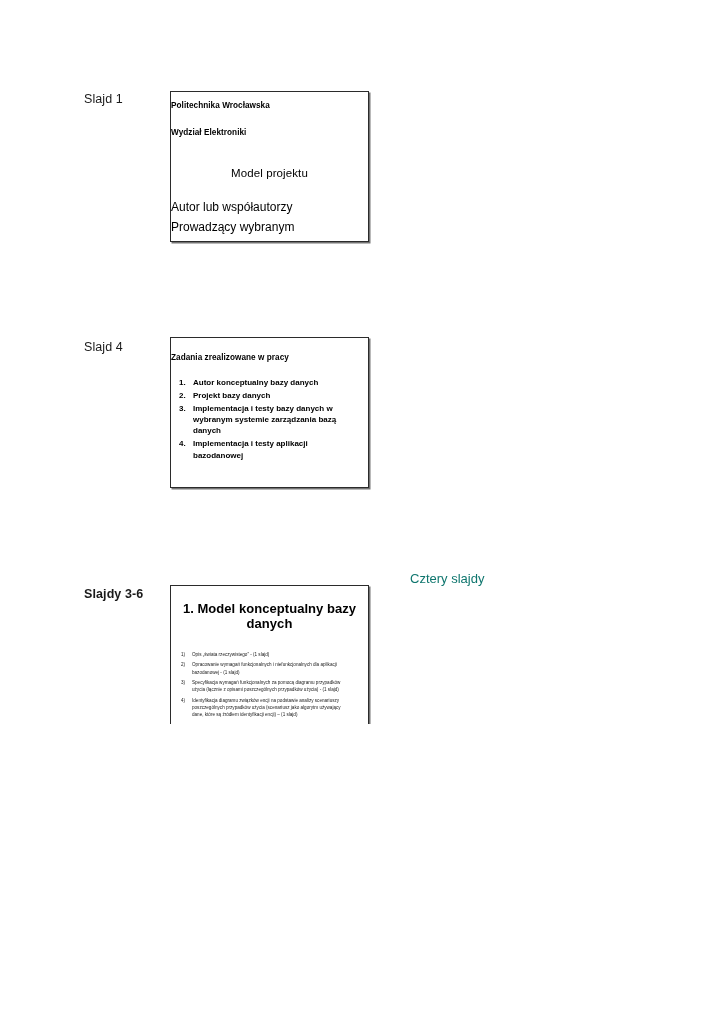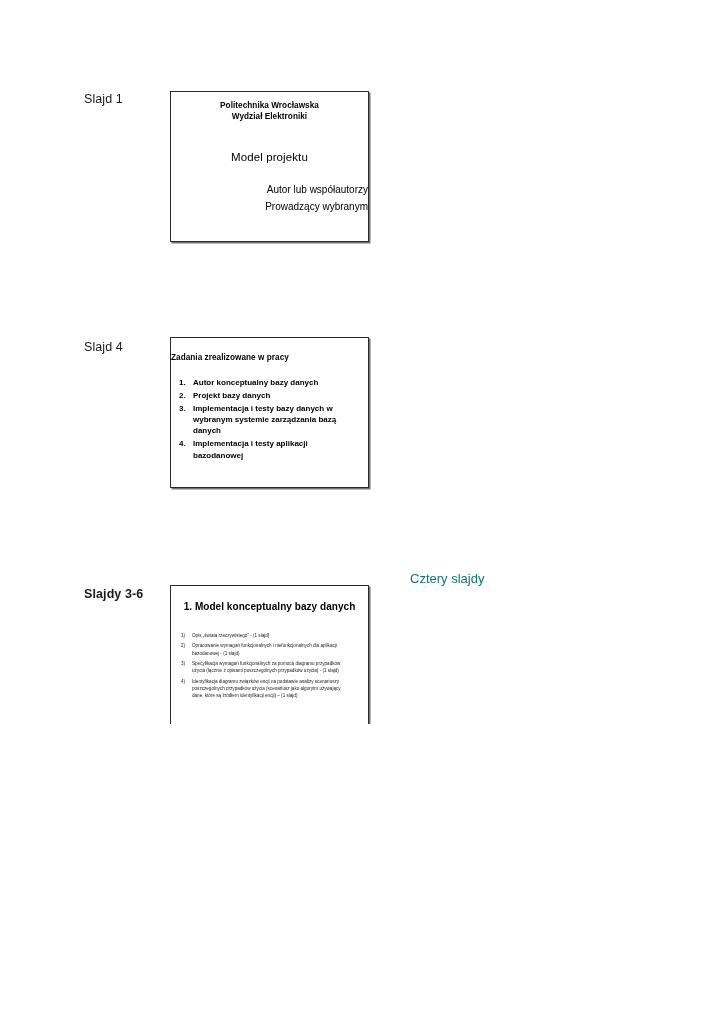--- a/index.html
+++ b/index.html
@@ -50,40 +50,40 @@
   }
 
   .slide-inner {
     position: relative;
     width: 100%;
     height: 100%;
   }
 
   
   .s1-org {
-    text-align: center;
+    text-align: left;
     font-weight: bold;
     font-size: 8.2px;
     line-height: 1.05;
     letter-spacing: 0.05px;
   }
   .s1-org-1 { margin-top: 10px; }
-  .s1-org-2 { margin-top: 2px; }
+  .s1-org-2 { margin-top: 18px; }
 
   .s1-title {
     text-align: center;
     font-size: 11.5px;
     font-weight: 400;
     margin-top: 30px;
     letter-spacing: 0.1px;
   }
 
   .s1-authors {
-    text-align: right;
-    font-size: 10px;
+    text-align: left;
+    font-size: 12px;
     font-weight: 400;
     line-height: 1.65;
     margin-top: 19px;
   }
 
   
   .s2-title {
     text-align: left;
     font-weight: bold;
     font-size: 8.2px;
@@ -111,21 +111,21 @@
     position: absolute;
     left: 8px;
     top: 0;
     width: 14px;
   }
 
   
   .s3-title {
     text-align: center;
     font-weight: bold;
-    font-size: 10px;
+    font-size: 13px;
     margin-top: 15px;
     letter-spacing: 0.05px;
   }
 
   .s3-list {
     margin: 20px 0 0 0;
     padding: 0;
     list-style: none;
     font-size: 4.6px;
     font-weight: 400;

